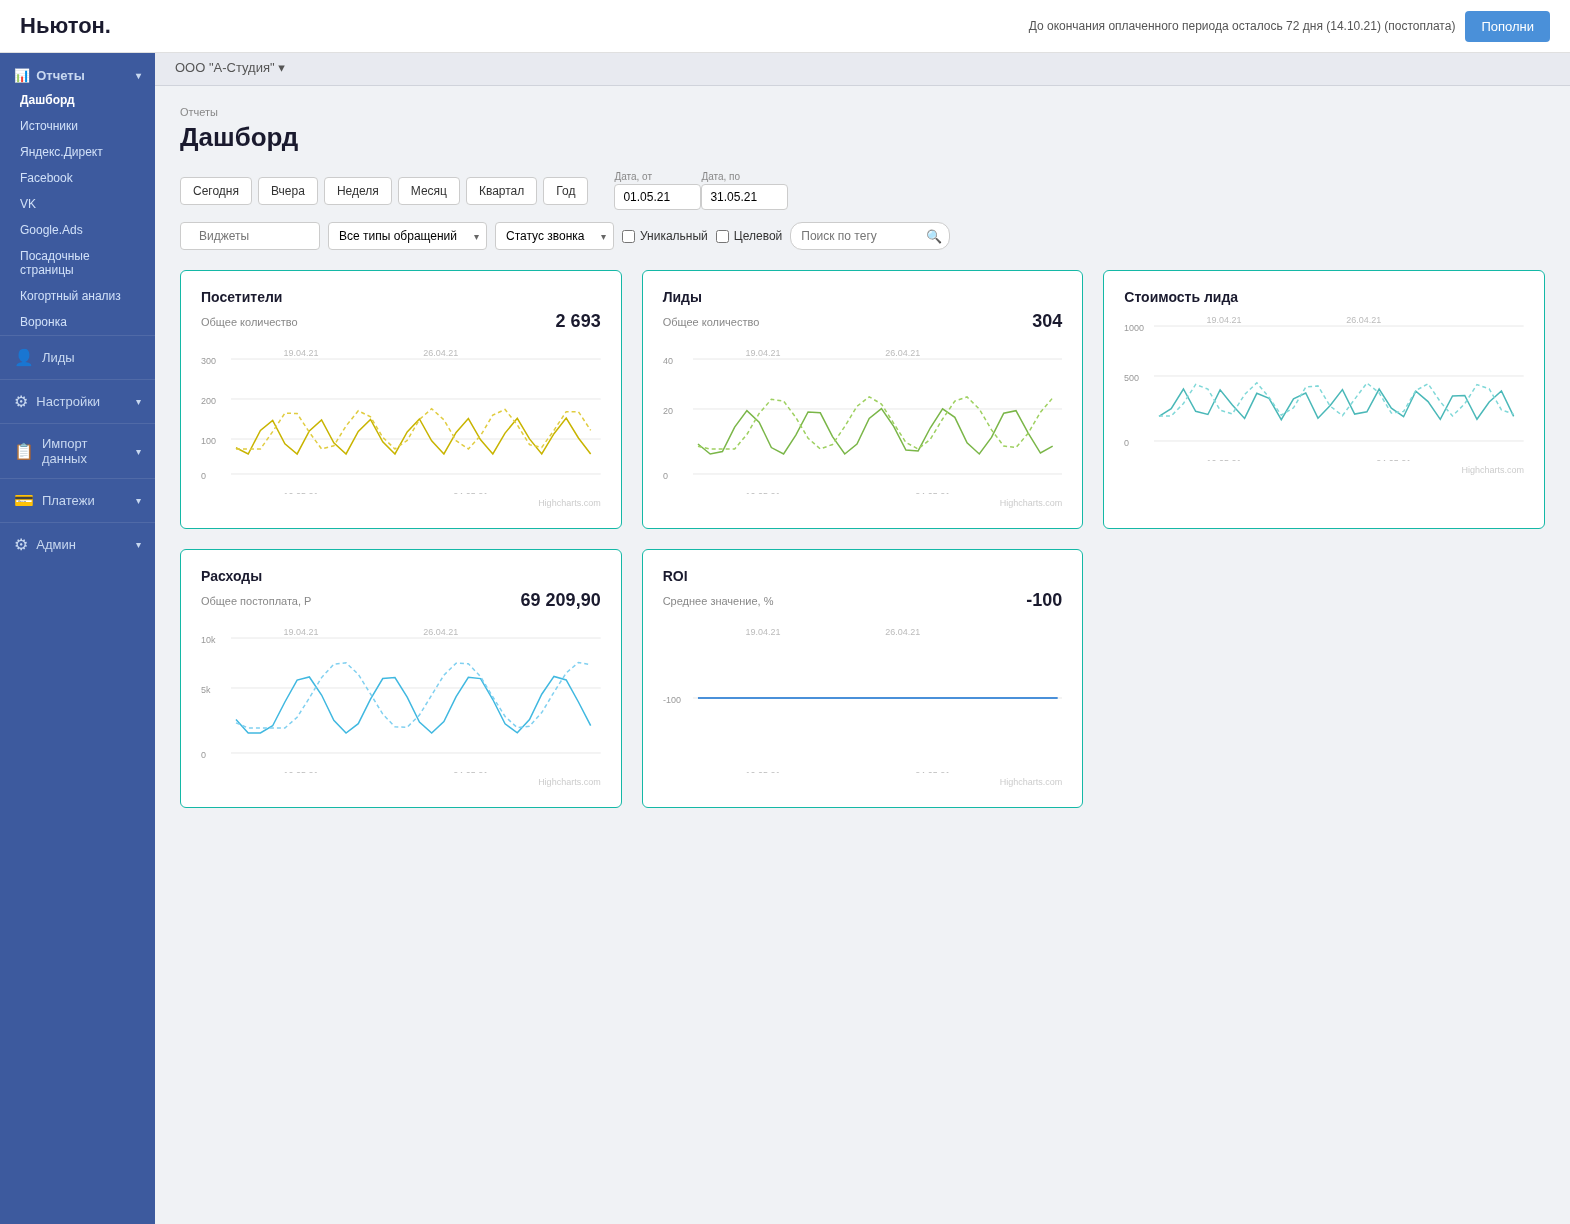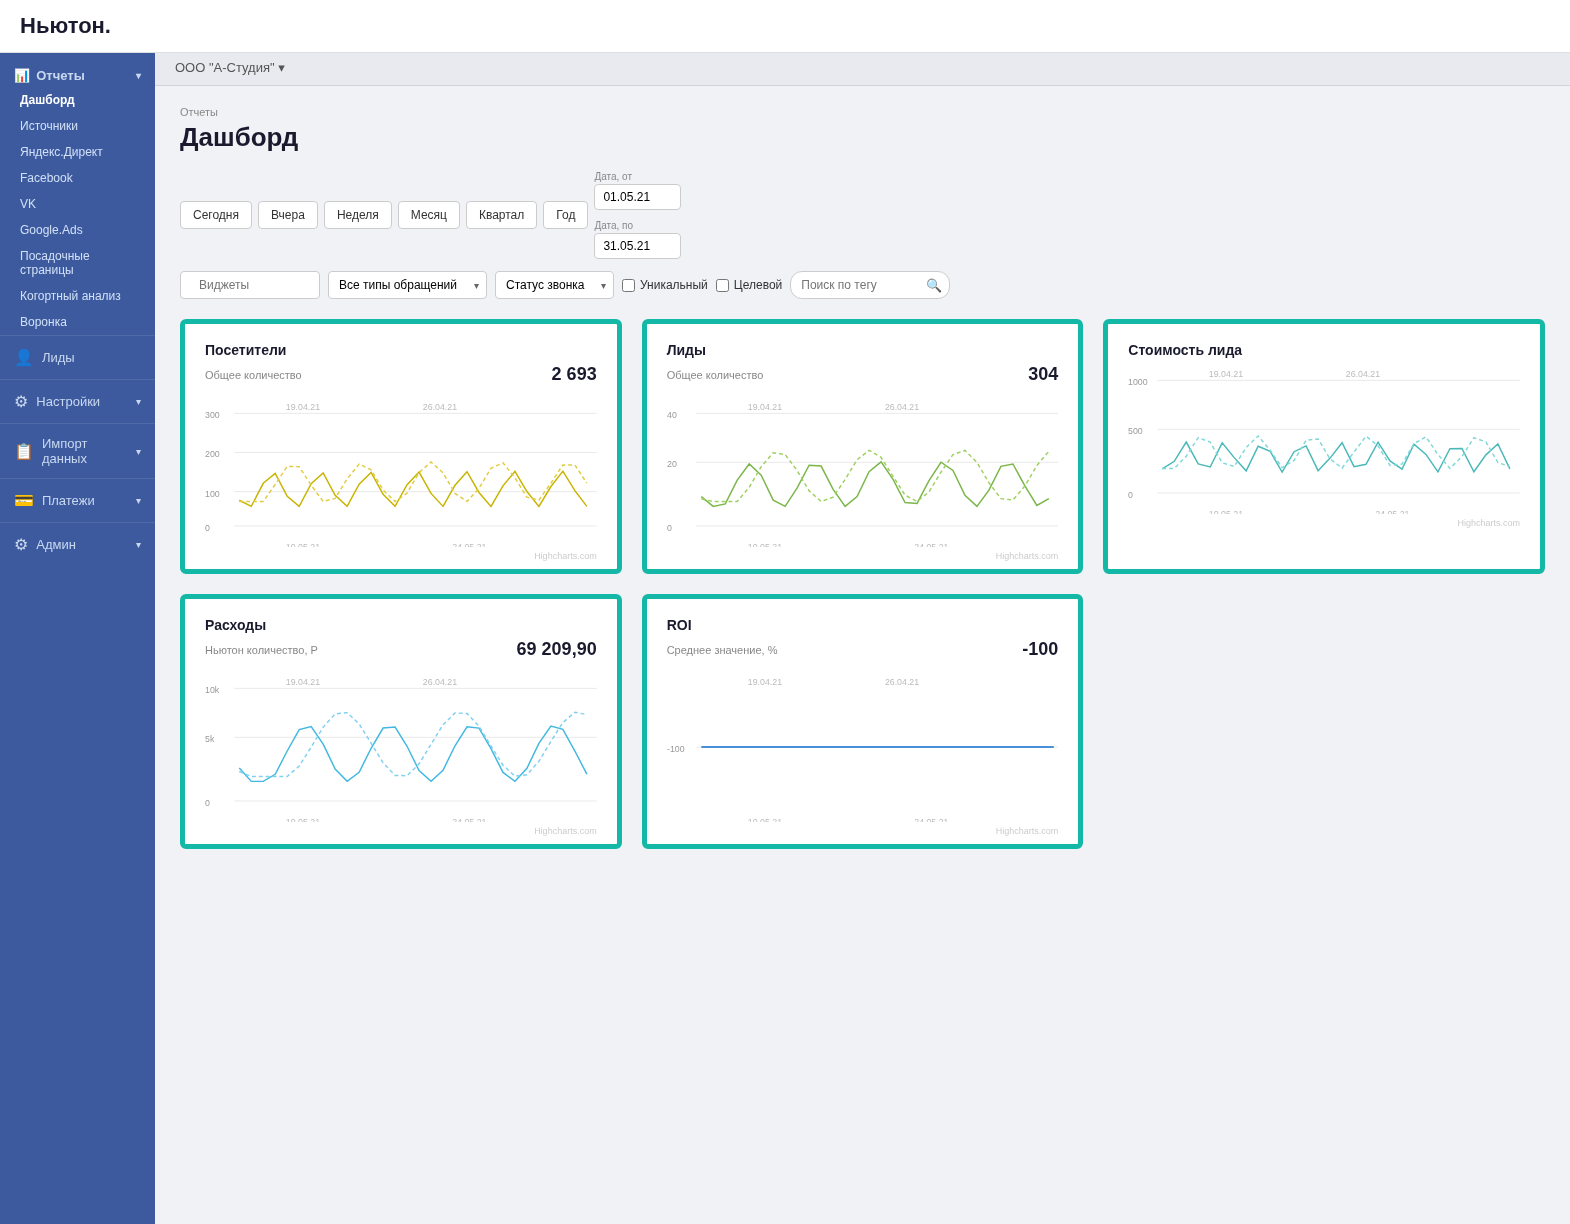--- a/index.html
+++ b/index.html
@@ -221,23 +221,23 @@
 
     
     .cards-grid {
       display: grid;
       grid-template-columns: repeat(3, 1fr);
       gap: 20px;
       margin-bottom: 20px;
     }
     .card {
       background: #fff;
-      border: 5px solid #14b8a6;
+      border: 1px solid #14b8a6;
       border-radius: 6px;
-      padding: 18px 20px 8px;
+      padding: 18px 20px 20px;
     }
     .card-title {
       font-size: 14px;
       font-weight: bold;
       color: #1a1a2e;
       margin-bottom: 6px;
     }
     .card-metric-row {
       display: flex;
       justify-content: space-between;
@@ -283,20 +283,25 @@
       font-size: 32px;
       margin-bottom: 8px;
       color: #ccc;
     }
   </style>
 </head>
 <body>
 
 <div class="header">
   <span class="header-logo">Ньютон.</span>
+  <div class="header-right">
+    <span class="header-notice">До окончания оплаченного периода
+осталось 72 дня (14.10.21) (постоплата)</span>
+    <button class="header-btn">Пополни</button>
+  </div>
 </div>
 
 <div class="layout">
 
   <div class="sidebar">
     <div class="sidebar-section">
       <span>📊</span>
       <span>Отчеты</span>
       <span class="arrow">▾</span>
     </div>
@@ -362,21 +367,21 @@
       <div class="breadcrumb">Отчеты</div>
       <div class="page-title">Дашборд</div>
 
       <div class="filter-row">
         <button class="filter-btn">Сегодня</button>
         <button class="filter-btn">Вчера</button>
         <button class="filter-btn">Неделя</button>
         <button class="filter-btn">Месяц</button>
         <button class="filter-btn">Квартал</button>
         <button class="filter-btn">Год</button>
-        <div style="display: flex; gap: 10px; flex-direction: column;">
+        <div style="margin-left: 20px; display: flex; ">
           <div class="date-group">
             <span class="date-label">Дата, от</span>
             <input class="date-input" type="text" value="01.05.21" style="">
           </div>
           <div class="date-group">
             <span class="date-label">Дата, по</span>
             <input class="date-input" type="text" value="31.05.21" style="">
           </div>
         </div>
       </div>
@@ -468,21 +473,21 @@
                 <polyline points="35,105.43612215840338 47.241379310344826,97.69581358433842 59.48275862068965,77.99031915166076 71.72413793103448,100.31982034827926 83.9655172413793,103.49340814770933 96.20689655172413,78.81430421117216 108.44827586206897,93.91217883620638 120.6896551724138,107.41339521207821 132.9310344827586,82.31973758249632 145.17241379310343,87.39690329255087 157.41379310344826,108.7316220752203 169.6551724137931,87.8590484939368 181.89655172413794,81.9775829927883 194.13793103448276,107.20456815162997 206.3793103448276,94.40894097560533 218.6206896551724,78.65534762812749 230.86206896551724,103.11433136843104 243.10344827586206,100.75943084592258 255.3448275862069,78.04392517196261 267.58620689655174,97.21651524437394 279.8275862068965,105.73737025400867 292.0689655172414,80.25626579901669 304.3103448275862,90.60064365117775 316.55172413793105,108.42316731992003 328.7931034482759,84.88367621081285 341.0344827586207,84.48888931878156 353.2758620689655,108.32066550768613 365.51724137931035,91.07131895534444 377.7586206896552,80.0102976604645 390,105.44880032987214" fill="none" stroke="#4ab8b8" stroke-width="1.5"></polyline>
                 <polyline points="35,105 47.241379310344826,105 59.48275862068965,92.48573830003697 71.72413793103448,73.420380211988 83.9655172413793,78.1427540710902 96.20689655172413,99.13811563889563 108.44827586206897,102.9964094892139 120.6896551724138,83.57790752194273 132.9310344827586,71.78339822433325 145.17241379310343,86.38156095850235 157.41379310344826,104.14224441250397 169.6551724137931,96.80275748245538 181.89655172413794,76.04247345949035 194.13793103448276,74.89736734364392 206.3793103448276,95.18965394535137 218.6206896551724,104.62808560509211 230.86206896551724,88.19322463088596 243.10344827586206,72.03797219076729 255.3448275862069,81.87028657377648 267.58620689655174,102.04394194840467 279.8275862068965,100.45646929841372 292.0689655172414,79.63402417737544 304.3103448275862,72.71149894501269 316.55172413793105,90.70475303082402 328.7931034482759,104.98100417178313 341.0344827586207,92.82236106807778 353.2758620689655,73.57695157595637 365.51724137931035,77.87012100109231 377.7586206896552,98.8701209125482 390,103.15951485771284" fill="none" stroke="#80d8d8" stroke-width="1.5" stroke-dasharray="4,3"></polyline>
                 <text x="100" y="155" font-size="9" fill="#bbb" text-anchor="middle">10.05.21</text>
                 <text x="270" y="155" font-size="9" fill="#bbb" text-anchor="middle">24.05.21</text>
               </svg></div>
             <div class="highcharts-credit">Highcharts.com</div>
           </div>
           <div class="card">
             <div class="card-title">Расходы</div>
             <div class="card-metric-row">
-              <span class="card-metric-label">Ньютон количество, Р</span>
+              <span class="card-metric-label">Общее постоплата, Р</span>
               <span class="card-metric-value">69 209,90</span>
             </div>
             <div class="chart-container"><svg width="100%" height="160" viewBox="0 0 400 160">
                 <text x="0" y="20" font-size="9" fill="#999">10k</text>
                 <line x1="30" y1="15" x2="400" y2="15" stroke="#e8e8e8" stroke-width="1"></line>
                 <text x="0" y="70" font-size="9" fill="#999">5k</text>
                 <line x1="30" y1="65" x2="400" y2="65" stroke="#e8e8e8" stroke-width="1"></line>
                 <text x="0" y="135" font-size="9" fill="#999">0</text>
                 <line x1="30" y1="130" x2="400" y2="130" stroke="#e8e8e8" stroke-width="1"></line>
                 <text x="100" y="12" font-size="9" fill="#bbb" text-anchor="middle">19.04.21</text>

